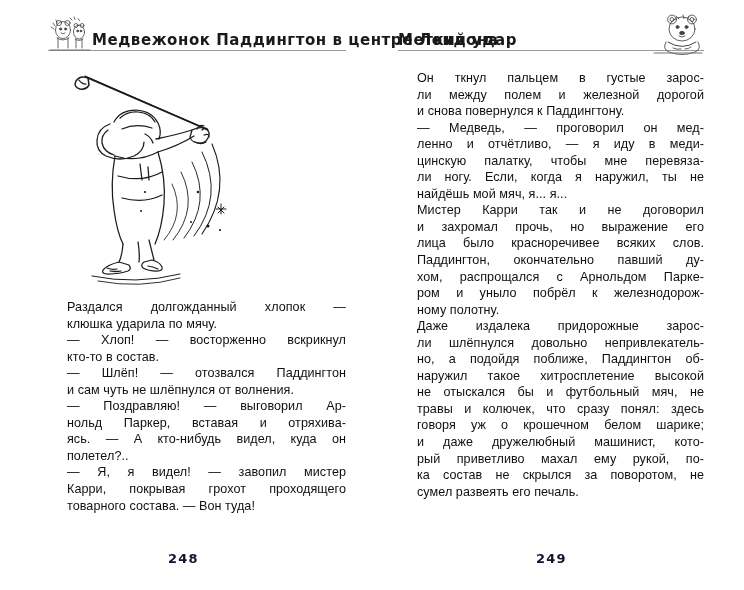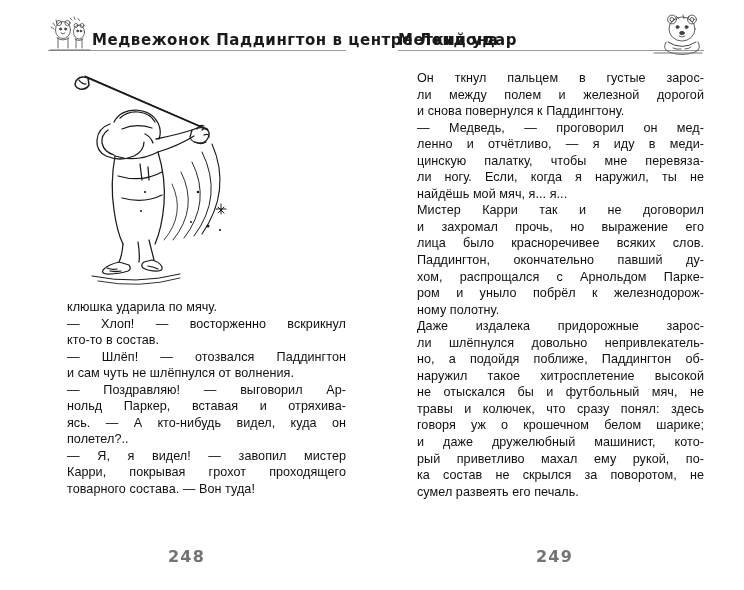--- a/index.html
+++ b/index.html
@@ -105,24 +105,24 @@
     text-align: justify;
     text-align-last: justify;
   }
   .bodytext .ln.last { text-align-last: left; }
 
   
   .folio {
     position: absolute;
     bottom: 24px;
     font-family: "DejaVu Sans", sans-serif;
-    font-size: 16px;
+    font-size: 13px;
     font-weight: 600;
     letter-spacing: 1.2px;
-    color: #737373;
+    color: #0f172a;
   }
   .folio-left  { left: 168px; }
   .folio-right { left: 164px; }
 </style>
 </head>
 <body>
 
 <div class="spread">
 
   <div class="page page-left">
@@ -214,20 +214,21 @@
         <path d="M166 135 l6 6 M172 135 l-6 6 M169 132 v10 M164 137 h10" stroke-width="1"></path>
         <circle cx="146" cy="120" r="1.3" fill="#1b1b1b" stroke="none"></circle>
         <circle cx="156" cy="154" r="1.5" fill="#1b1b1b" stroke="none"></circle>
         <circle cx="168" cy="158" r="1.1" fill="#1b1b1b" stroke="none"></circle>
         <circle cx="139" cy="150" r="1" fill="#1b1b1b" stroke="none"></circle>
       </svg>
     </div>
 
     <div class="bodytext">
       <p>
+        <span class="ln just">Раздался долгожданный хлопок —</span>
         <span class="ln last">клюшка ударила по мячу.</span>
       </p>
       <p>
         <span class="ln just">— Хлоп! — восторженно вскрикнул</span>
         <span class="ln last">кто-то в состав.</span>
       </p>
       <p>
         <span class="ln just">— Шлёп! — отозвался Паддингтон</span>
         <span class="ln last">и сам чуть не шлёпнулся от волнения.</span>
       </p>

